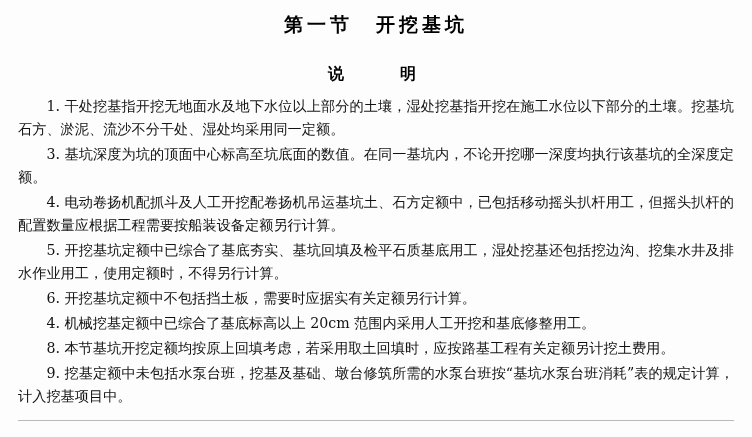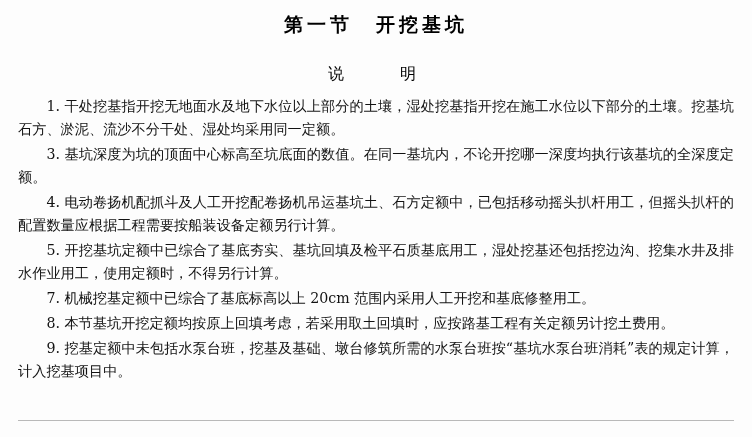--- a/index.html
+++ b/index.html
@@ -27,21 +27,21 @@
     font-size: 19px;
     font-weight: bold;
     letter-spacing: 4px;
     margin-top: 6px;
     margin-bottom: 2px;
     color: #000000;
   }
   .section-title {
     text-align: center;
     font-size: 16px;
-    font-weight: normal;
+    font-weight: bold;
     letter-spacing: 8px;
     margin-top: 26px;
     margin-bottom: 10px;
     color: #000000;
   }
   .body-text {
     font-size: 14.2px;
     line-height: 1.62;
     text-align: justify;
     text-justify: inter-ideograph;
@@ -63,18 +63,19 @@
 <body>
 
 <div class="page">
   <div class="chapter-title">第一节　开挖基坑</div>
   <div class="section-title">说　　明</div>
   <div class="body-text">
     <p class="para">1. 干处挖基指开挖无地面水及地下水位以上部分的土壤，湿处挖基指开挖在施工水位以下部分的土壤。挖基坑石方、淤泥、流沙不分干处、湿处均采用同一定额。</p>
     <p class="para">3. 基坑深度为坑的顶面中心标高至坑底面的数值。在同一基坑内，不论开挖哪一深度均执行该基坑的全深度定额。</p>
     <p class="para">4. 电动卷扬机配抓斗及人工开挖配卷扬机吊运基坑土、石方定额中，已包括移动摇头扒杆用工，但摇头扒杆的配置数量应根据工程需要按船装设备定额另行计算。</p>
     <p class="para">5. 开挖基坑定额中已综合了基底夯实、基坑回填及检平石质基底用工，湿处挖基还包括挖边沟、挖集水井及排水作业用工，使用定额时，不得另行计算。</p>
-    <p class="para">7. 机械挖基定额中已综合了基底标高以上 20cm 范围内采用人工开挖和基底修整用工。</p>
+    <p class="para">6. 开挖基坑定额中不包括挡土板，需要时应据实有关定额另行计算。</p>
+    <p class="para">4. 机械挖基定额中已综合了基底标高以上 20cm 范围内采用人工开挖和基底修整用工。</p>
     <p class="para">8. 本节基坑开挖定额均按原上回填考虑，若采用取土回填时，应按路基工程有关定额另计挖土费用。</p>
     <p class="para">9. 挖基定额中未包括水泵台班，挖基及基础、墩台修筑所需的水泵台班按“基坑水泵台班消耗”表的规定计算，计入挖基项目中。</p>
   </div>
   <div class="footer-rule"></div>
 </div>
 
 </body></html>

